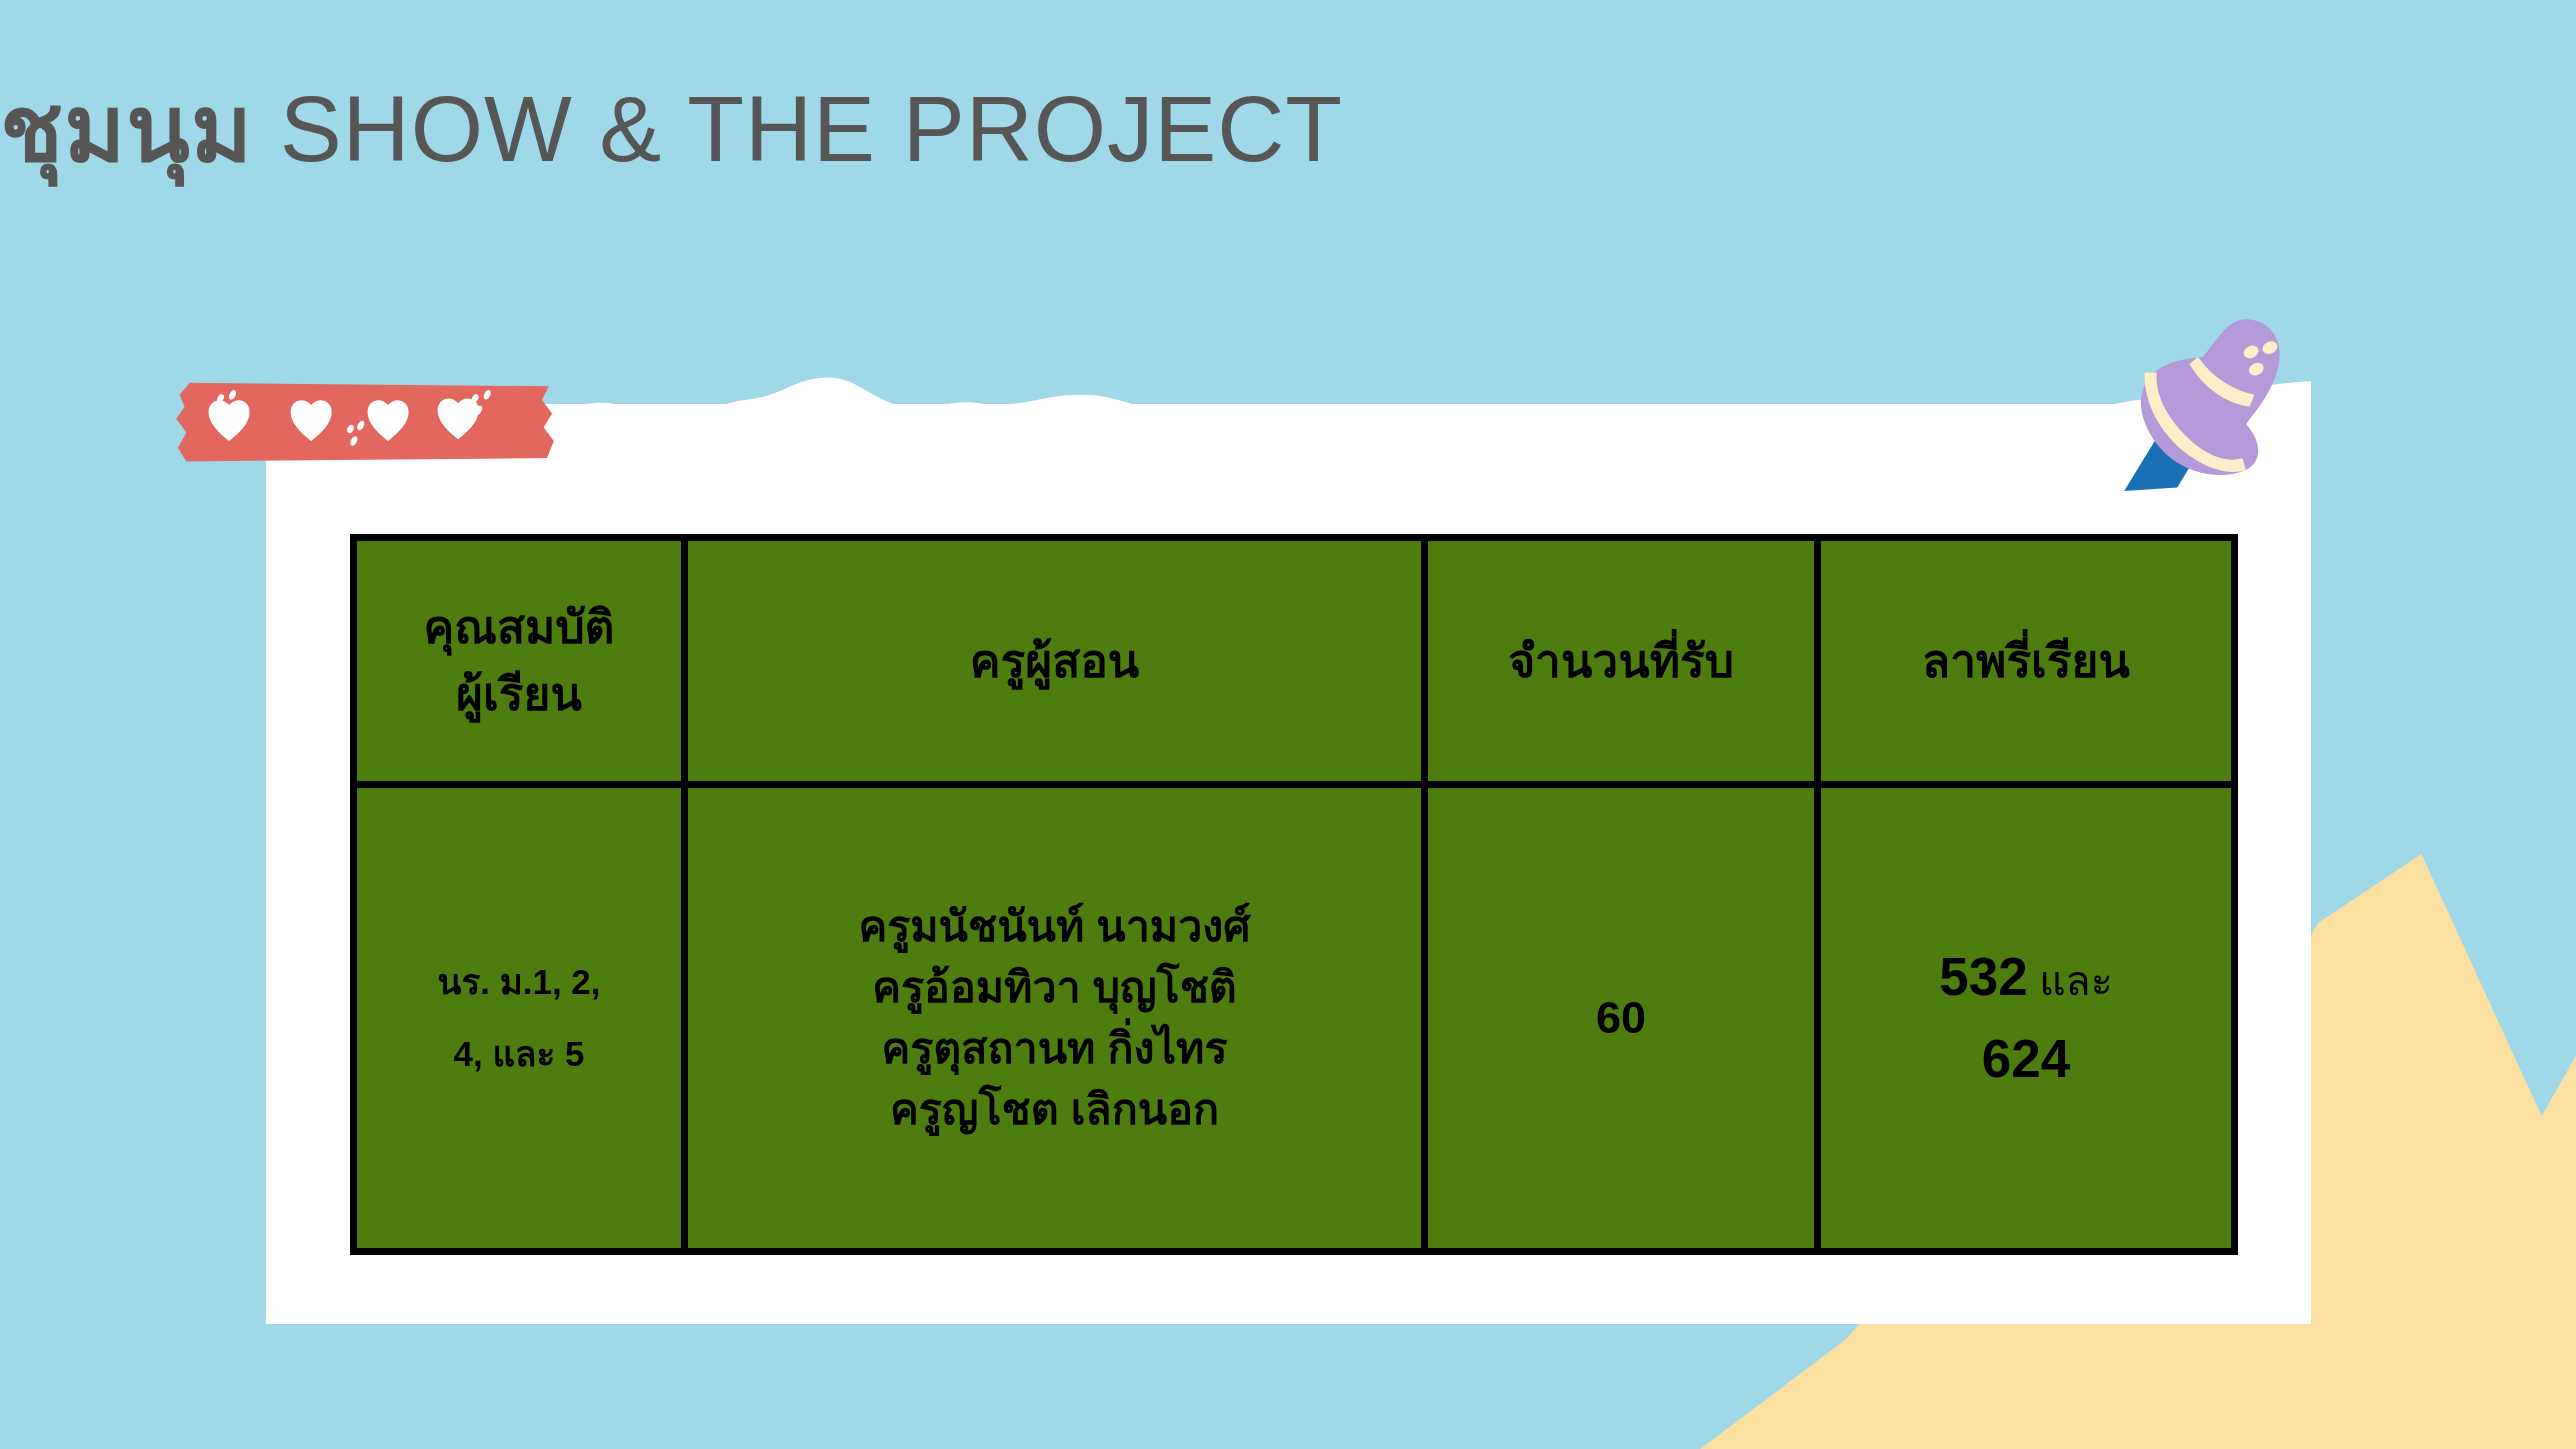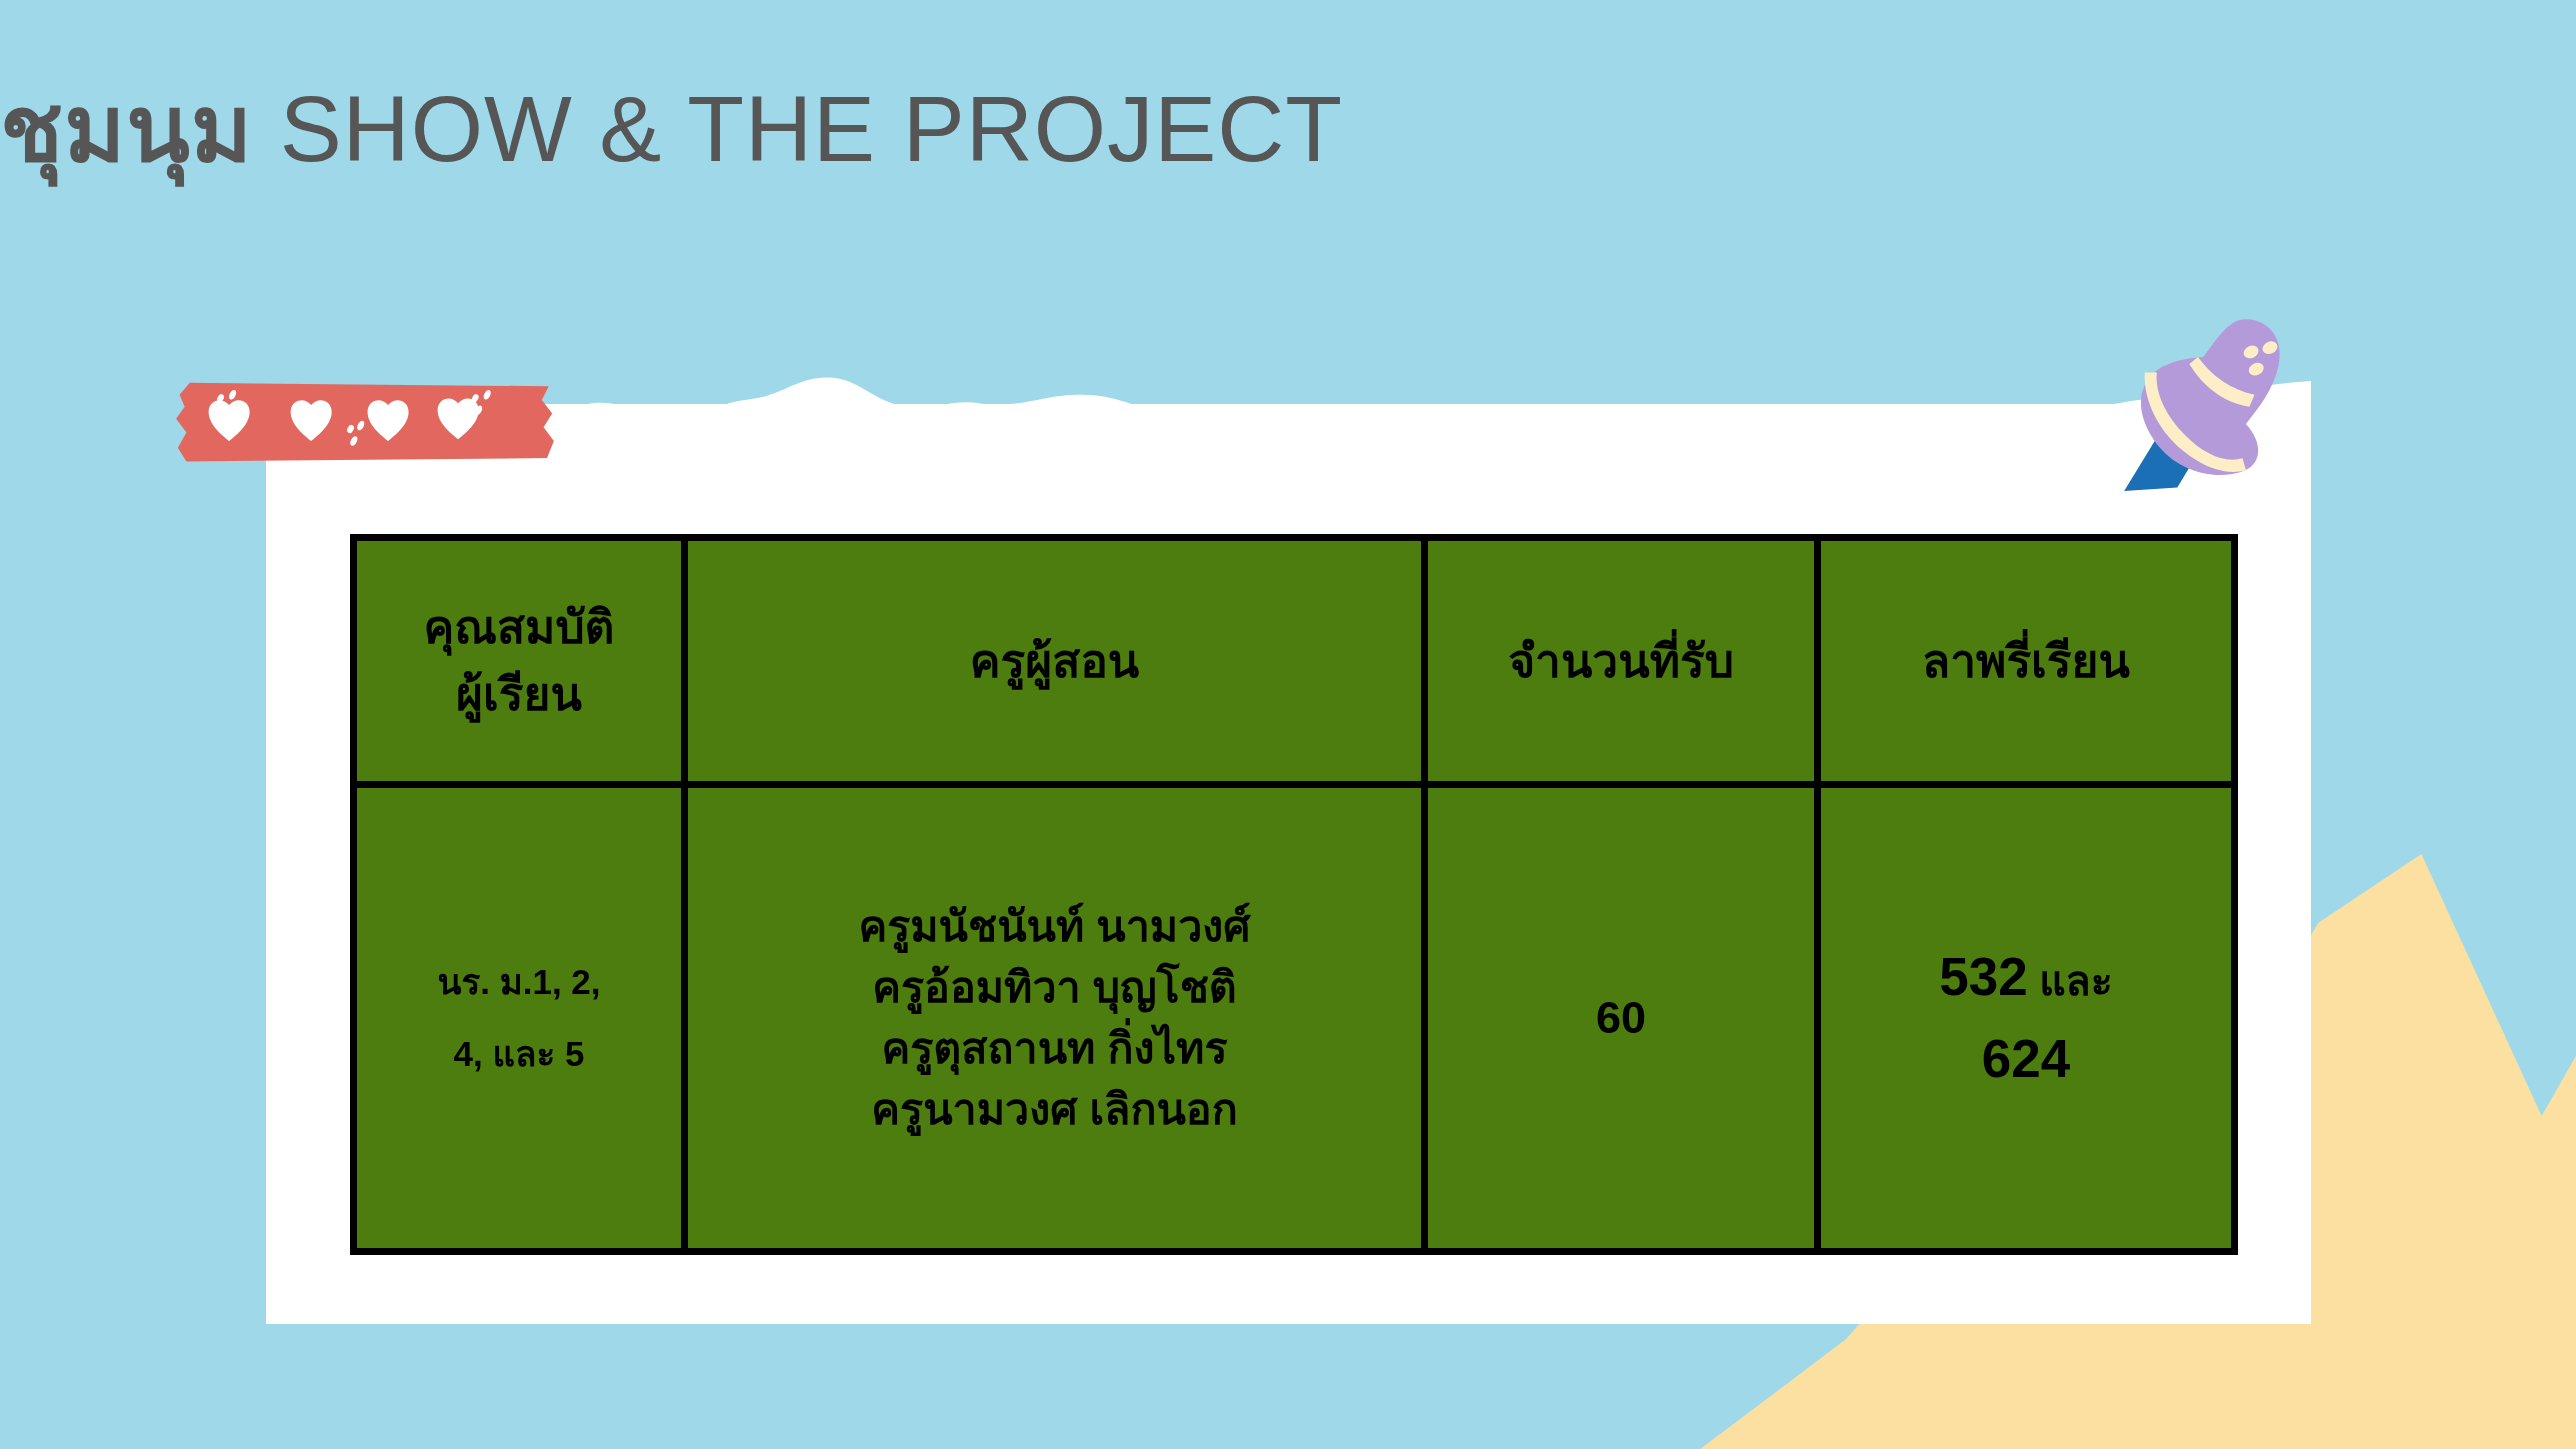--- a/index.html
+++ b/index.html
@@ -84,21 +84,21 @@
 
   .hdr { font-size:46px; line-height:1.45; font-weight:700; }
   .hdr-row td { height:247px; }
   .body-row td { height:467px; }
 
   .cell-qualify { font-size:35px; line-height:2.05; font-weight:700; }
   .cell-teachers { font-size:43px; line-height:1.42; font-weight:700; }
   .cell-teachers .row { white-space:nowrap; }
   .cell-capacity { font-size:45px; font-weight:700; }
   .cell-room { font-size:53px; line-height:1.55; font-weight:700; }
-  .cell-room .small { font-size:41px; font-weight:700; }
+  .cell-room .small { font-size:41px; font-weight:400; }
 </style>
 </head>
 <body>
 
 <div id="slide">
 
   <svg class="bg-svg" viewBox="0 0 3000 1688" preserveAspectRatio="none">
 
     <path d="M2820 995 L2960 1300 L3000 1230 L3000 1688 L2320 1688 L2150 1560 L2380 1298 L2490 1425 L2700 1075 Z" fill="#fbe0a2"></path>
     <path d="M2150 1560 L3000 1430 L3000 1688 L1980 1688 Z" fill="#fbe0a2"></path>
@@ -197,21 +197,21 @@
       </tr>
       <tr class="body-row">
         <td class="cell-qualify">
           <div>นร. ม.1, 2,</div>
           <div>4, และ 5</div>
         </td>
         <td class="cell-teachers">
           <div class="row">ครูมนัชนันท์  นามวงศ์</div>
           <div class="row">ครูอ้อมทิวา  บุญโชติ</div>
           <div class="row">ครูตุสถานท     กิ่งไทร</div>
-          <div class="row">ครูนามวงศ  เลิกนอก</div>
+          <div class="row">ครูญโชต  เลิกนอก</div>
         </td>
         <td class="cell-capacity">60</td>
         <td class="cell-room">
           <div>
             <span>532</span><span class="small"> และ</span>
           </div>
           <div>624</div>
         </td>
       </tr>
     </tbody>

